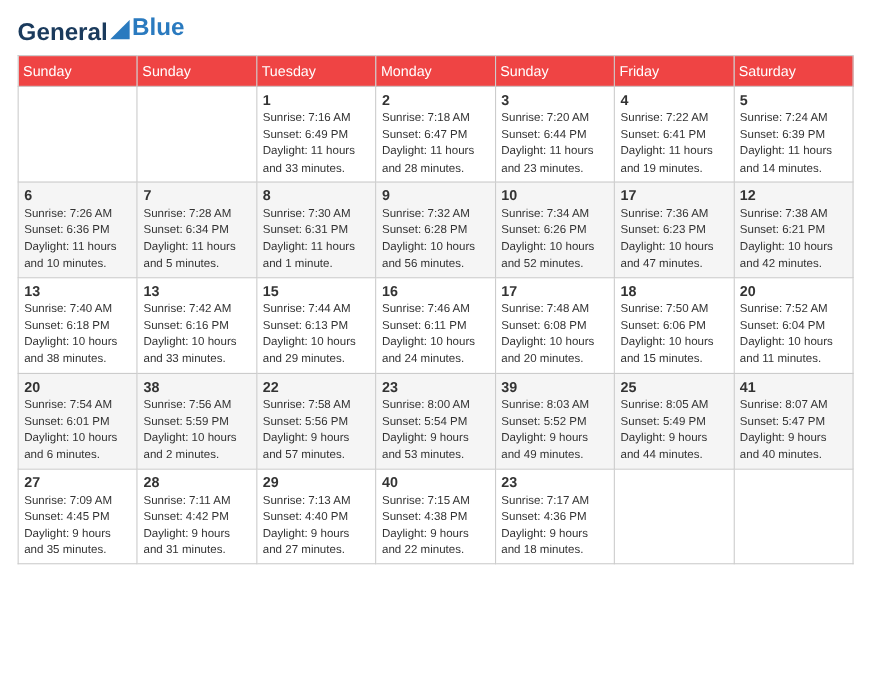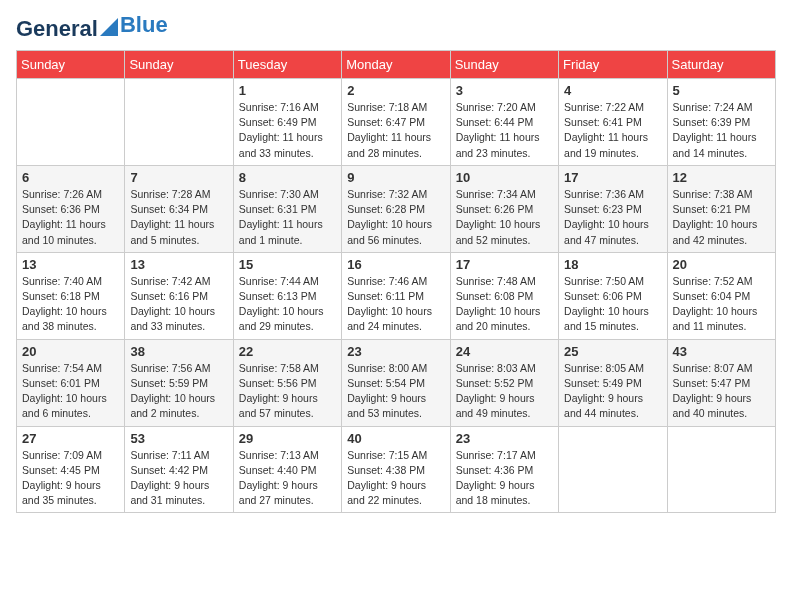--- a/index.html
+++ b/index.html
@@ -205,39 +205,39 @@
         </td>
         <td>
           <span class="day-num">22</span>
           <div class="day-info">Sunrise: 7:58 AM<br>Sunset: 5:56 PM<br>Daylight: 9 hours<br>and 57 minutes.</div>
         </td>
         <td>
           <span class="day-num">23</span>
           <div class="day-info">Sunrise: 8:00 AM<br>Sunset: 5:54 PM<br>Daylight: 9 hours<br>and 53 minutes.</div>
         </td>
         <td>
-          <span class="day-num">24</span>
+          <span class="day-num">39</span>
           <div class="day-info">Sunrise: 8:03 AM<br>Sunset: 5:52 PM<br>Daylight: 9 hours<br>and 49 minutes.</div>
         </td>
         <td>
           <span class="day-num">25</span>
           <div class="day-info">Sunrise: 8:05 AM<br>Sunset: 5:49 PM<br>Daylight: 9 hours<br>and 44 minutes.</div>
         </td>
         <td>
-          <span class="day-num">43</span>
+          <span class="day-num">41</span>
           <div class="day-info">Sunrise: 8:07 AM<br>Sunset: 5:47 PM<br>Daylight: 9 hours<br>and 40 minutes.</div>
         </td>
       </tr>
       <tr>
         <td>
           <span class="day-num">27</span>
           <div class="day-info">Sunrise: 7:09 AM<br>Sunset: 4:45 PM<br>Daylight: 9 hours<br>and 35 minutes.</div>
         </td>
         <td>
-          <span class="day-num">53</span>
+          <span class="day-num">28</span>
           <div class="day-info">Sunrise: 7:11 AM<br>Sunset: 4:42 PM<br>Daylight: 9 hours<br>and 31 minutes.</div>
         </td>
         <td>
           <span class="day-num">29</span>
           <div class="day-info">Sunrise: 7:13 AM<br>Sunset: 4:40 PM<br>Daylight: 9 hours<br>and 27 minutes.</div>
         </td>
         <td>
           <span class="day-num">40</span>
           <div class="day-info">Sunrise: 7:15 AM<br>Sunset: 4:38 PM<br>Daylight: 9 hours<br>and 22 minutes.</div>
         </td>

